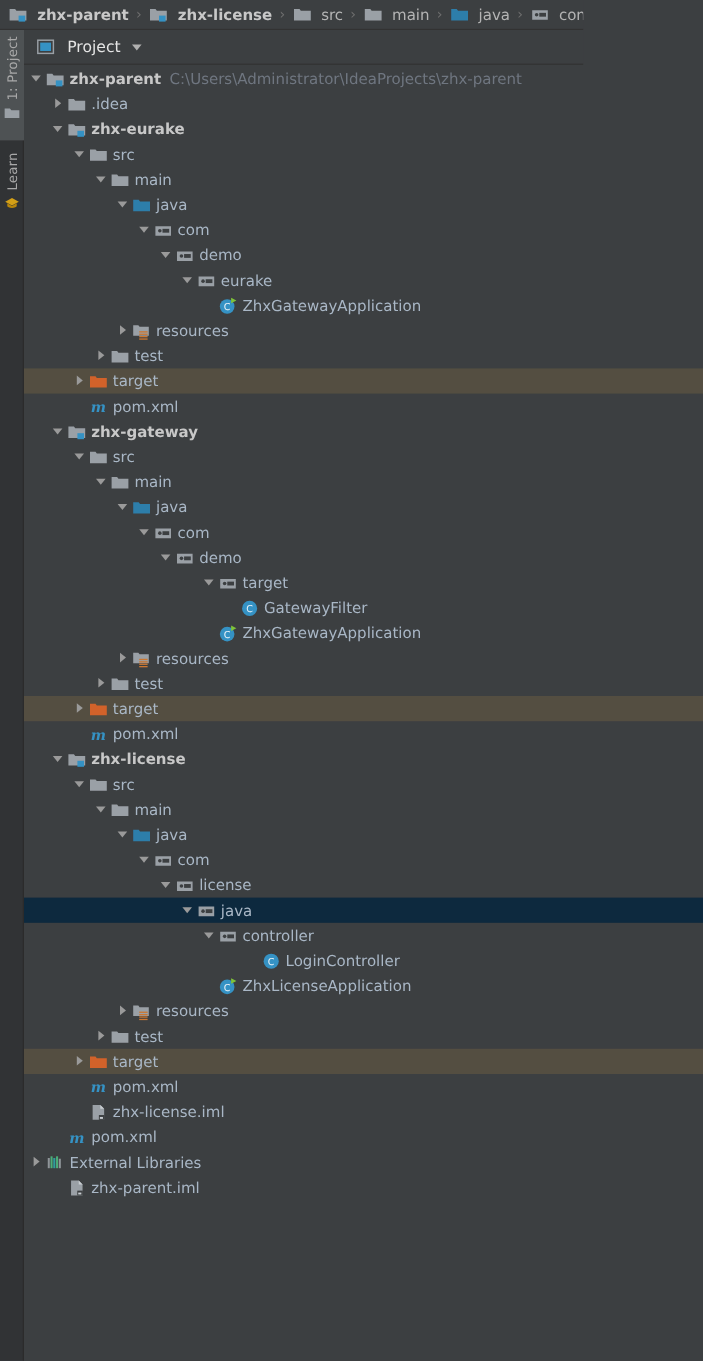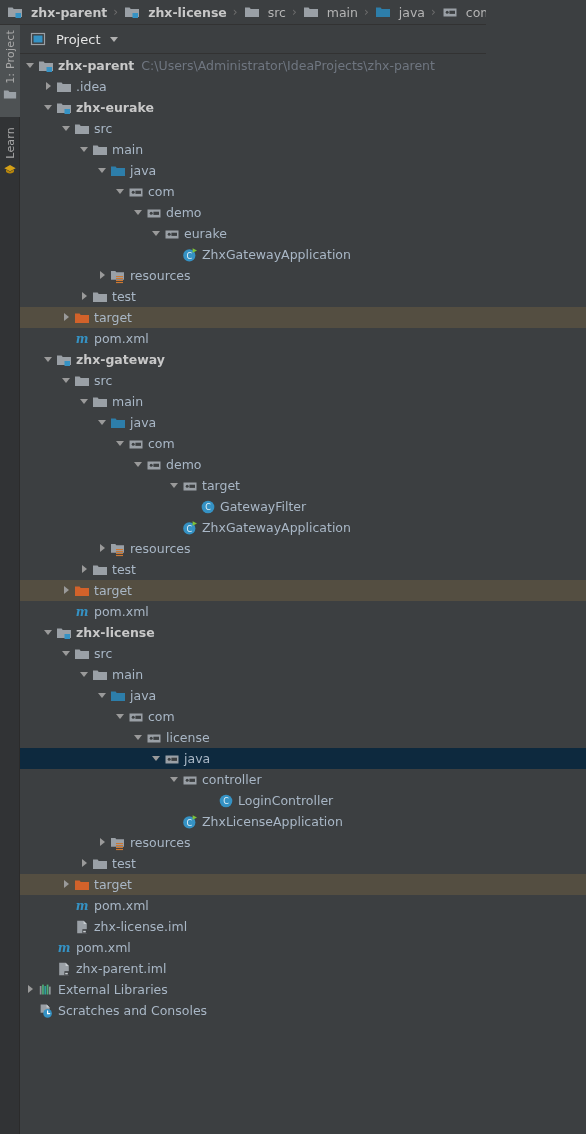--- a/index.html
+++ b/index.html
@@ -692,53 +692,40 @@
         <span style="display: inline-block; width: 24px; flex: 0 0 24px;"></span>
         <span class="arrow none"></span>
         <span class="ico">
           <svg width="16" height="16" viewBox="0 0 16 16">
              <text x="8" y="12.4" font-size="12" font-style="italic" font-weight="bold" font-family="DejaVu Serif, serif" fill="#3592c4" text-anchor="middle">m</text>
            </svg>
         </span>
         <span class="label">pom.xml</span>
       </div>
       <div class="row">
-        <span style="display: inline-block; width: 24px; flex: 0 0 24px;"></span>
-        <span class="arrow none"></span>
-        <span class="ico">
-          <svg width="16" height="16" viewBox="0 0 16 16">
-             <path d="M3.2 1.8h6.4l3.2 3.2v9.2H3.2z" fill="#9aa0a6"></path>
-             <path d="M9.6 1.8l3.2 3.2H9.6z" fill="#c9ced2"></path>
-             <rect x="8.4" y="10.2" width="4.6" height="4" fill="#3c3f41"></rect>
-             <rect x="9.2" y="11.8" width="2.6" height="1.6" fill="#c9ced2"></rect>
-           </svg>
-        </span>
-        <span class="label">zhx-parent.iml</span>
-      </div>
-      <div class="row">
         <span style="display: inline-block; width: 6px; flex: 0 0 6px;"></span>
         <span class="arrow right"></span>
         <span class="ico">
           <svg width="16" height="16" viewBox="0 0 16 16">
              <rect x="1.8" y="4" width="1.7" height="8.5" fill="#8f9599"></rect>
              <rect x="4.1" y="2.6" width="1.7" height="9.9" fill="#4caf78"></rect>
              <rect x="6.4" y="4" width="1.7" height="8.5" fill="#2f9e9e"></rect>
              <rect x="8.7" y="2.6" width="1.7" height="9.9" fill="#4caf78"></rect>
              <rect x="11" y="4.6" width="1.7" height="7.9" fill="#8f9599"></rect>
            </svg>
         </span>
         <span class="label">External Libraries</span>
       </div>
       <div class="row">
-        <span style="display: inline-block; width: 6px; flex: 0 0 6px;"></span>
-        <span class="arrow none"></span>
-        <span class="ico">
-          <svg width="16" height="16" viewBox="0 0 16 16">
-             <path d="M2.6 1.6h6l3 3v5.2H2.6z" fill="#9aa0a6"></path>
-             <path d="M8.6 1.6l3 3h-3z" fill="#c9ced2"></path>
-             <circle cx="9.6" cy="10.4" r="4.3" fill="#3592c4"></circle>
-             <path d="M9.6 7.9v2.7h2.1" stroke="#ffffff" stroke-width="1.2" fill="none" stroke-linecap="round"></path>
-           </svg>
-        </span>
-        <span class="label">Scratches and Consoles</span>
+        <span style="display: inline-block; width: 24px; flex: 0 0 24px;"></span>
+        <span class="arrow none"></span>
+        <span class="ico">
+          <svg width="16" height="16" viewBox="0 0 16 16">
+             <path d="M3.2 1.8h6.4l3.2 3.2v9.2H3.2z" fill="#9aa0a6"></path>
+             <path d="M9.6 1.8l3.2 3.2H9.6z" fill="#c9ced2"></path>
+             <rect x="8.4" y="10.2" width="4.6" height="4" fill="#3c3f41"></rect>
+             <rect x="9.2" y="11.8" width="2.6" height="1.6" fill="#c9ced2"></rect>
+           </svg>
+        </span>
+        <span class="label">zhx-parent.iml</span>
       </div>
     </div>
 </div>
 
 </body></html>

